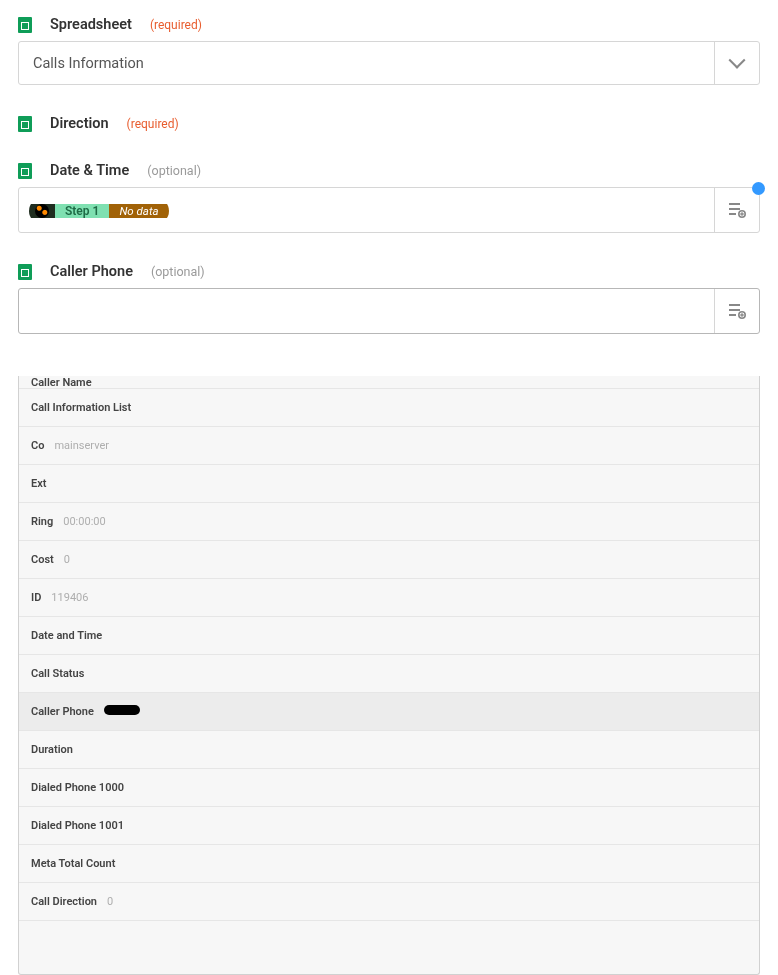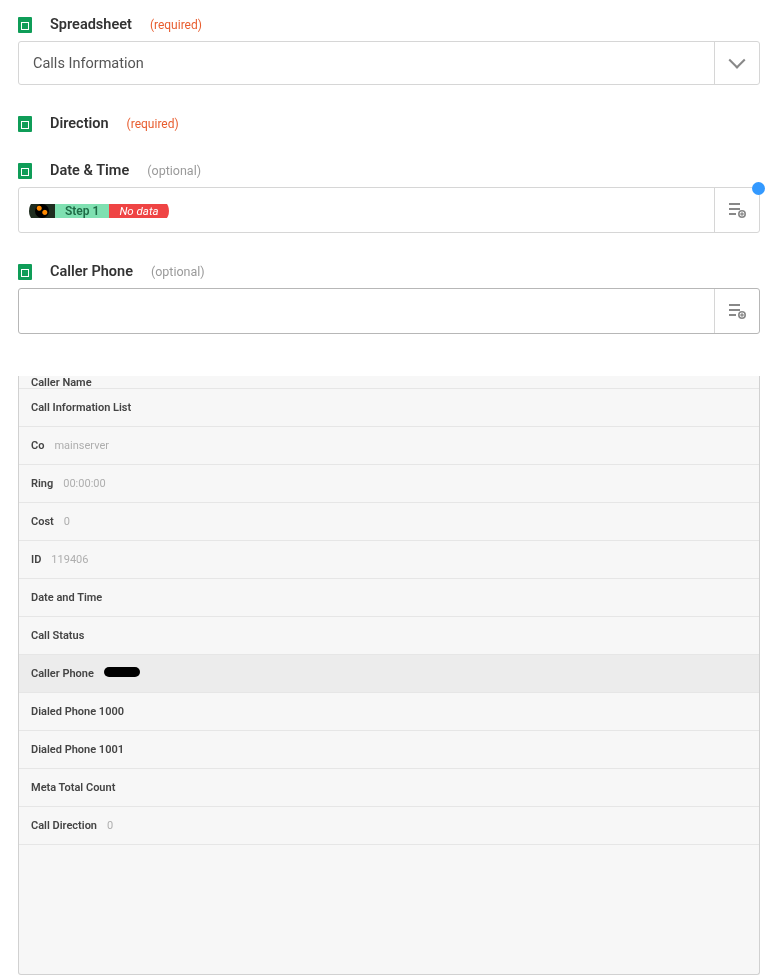--- a/index.html
+++ b/index.html
@@ -133,21 +133,21 @@
   }
   .pill-light {
     background: #7fe0b1;
     color: #1f6b46;
     font-weight: 600;
     padding: 0 10px;
     display: flex;
     align-items: center;
   }
   .pill-gray {
-    background: #ef4444;
+    background: #a16207;
     color: #fff;
     font-style: italic;
     padding: 0 10px;
     display: flex;
     align-items: center;
     font-size: 11.5px;
   }
 
   .blue-dot {
     position: absolute;
@@ -281,20 +281,23 @@
         <span class="dd-key">Caller Name</span>
       </div>
       <div class="dd-item">
         <span class="dd-key">Call Information List</span>
       </div>
       <div class="dd-item">
         <span class="dd-key">Co</span>
         <span class="dd-val">mainserver</span>
       </div>
       <div class="dd-item">
+        <span class="dd-key">Ext</span>
+      </div>
+      <div class="dd-item">
         <span class="dd-key">Ring</span>
         <span class="dd-val">00:00:00</span>
       </div>
       <div class="dd-item">
         <span class="dd-key">Cost</span>
         <span class="dd-val">0</span>
       </div>
       <div class="dd-item">
         <span class="dd-key">ID</span>
         <span class="dd-val">119406</span>
@@ -303,20 +306,23 @@
         <span class="dd-key">Date and Time</span>
       </div>
       <div class="dd-item">
         <span class="dd-key">Call Status</span>
       </div>
       <div class="dd-item highlight">
         <span class="dd-key">Caller Phone</span>
         <span class="dd-val blacked"></span>
       </div>
       <div class="dd-item">
+        <span class="dd-key">Duration</span>
+      </div>
+      <div class="dd-item">
         <span class="dd-key">Dialed Phone 1000</span>
       </div>
       <div class="dd-item">
         <span class="dd-key">Dialed Phone 1001</span>
       </div>
       <div class="dd-item">
         <span class="dd-key">Meta Total Count</span>
       </div>
       <div class="dd-item">
         <span class="dd-key">Call Direction</span>

